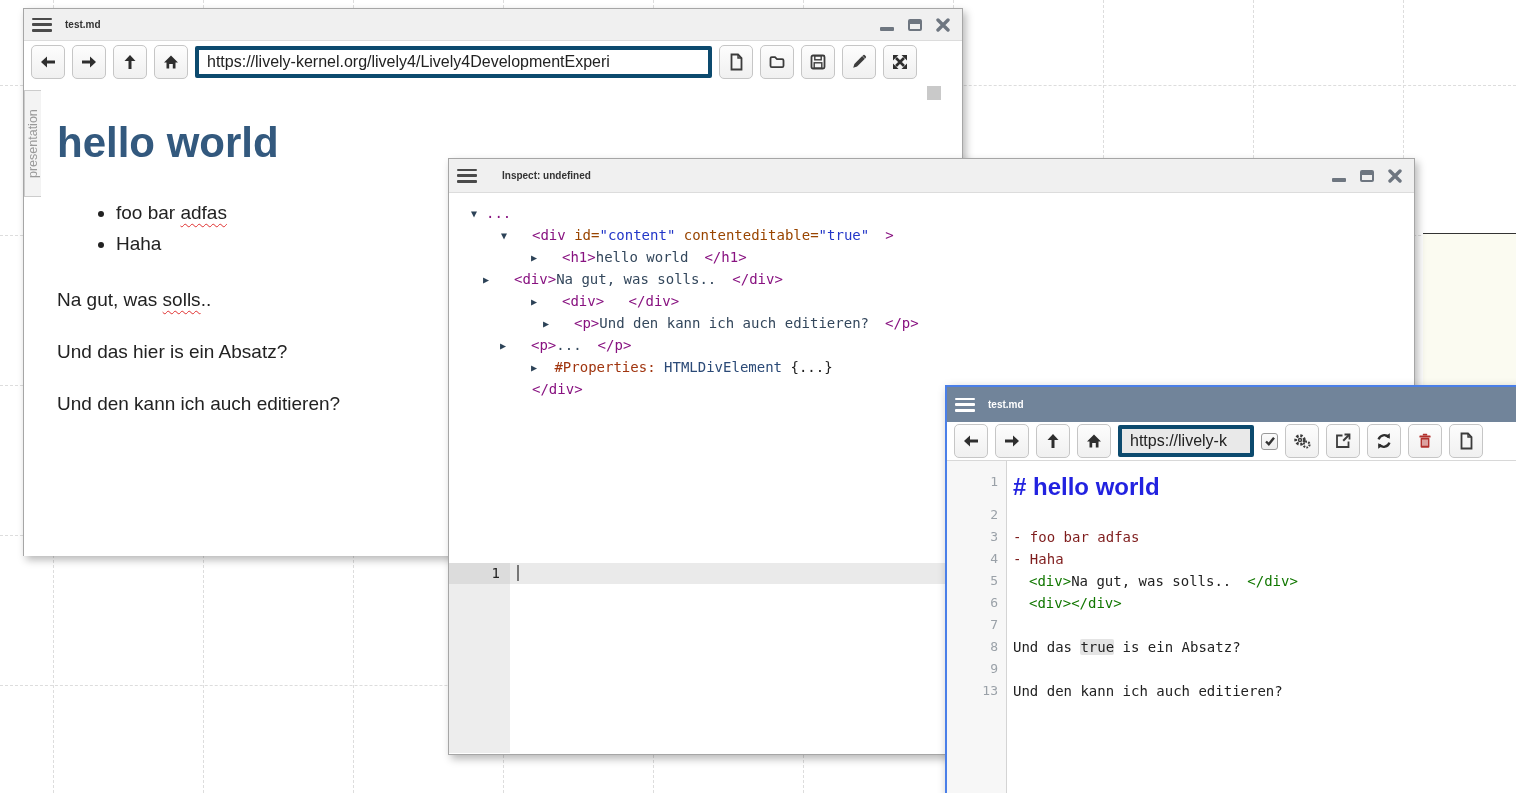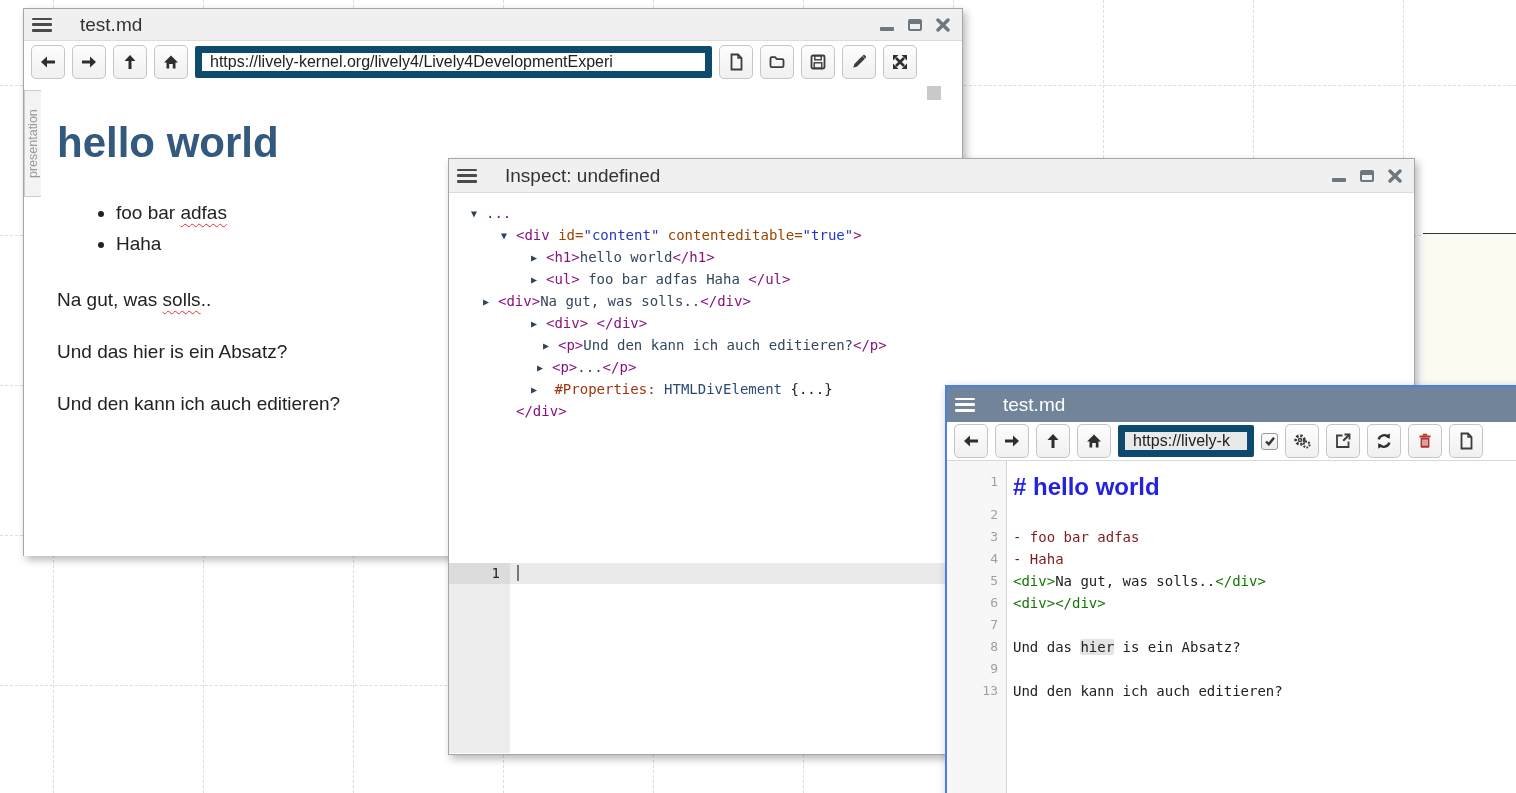--- a/index.html
+++ b/index.html
@@ -13,36 +13,36 @@
   #grid { position:absolute; inset:0; z-index:0; }
   .gl { position:absolute; }
   .gl.v { top:0; bottom:0; width:0; border-left:1px dashed #ddd; }
   .gl.h { left:0; right:0; height:0; border-top:1px dashed #ddd; }
 
   
   .window { position:absolute; background:#fff; border:1px solid #a6a6a6;
             box-shadow:3px 4px 8px rgba(0,0,0,.28); }
   .titlebar { height:32px; background:#f0f0f0; border-bottom:1px solid #dcdcdc;
               display:flex; align-items:center; padding:0 8px; }
-  .titlebar .title { font-size:19px; font-weight:normal; color:#333; margin-left:28px; }
+  .titlebar .title { font-size:10px; font-weight:bold; color:#333; margin-left:13px; }
   .hamburger { width:20px; height:14px; display:flex; flex-direction:column;
                justify-content:space-between; cursor:pointer; }
   .hamburger i { display:block; height:2.5px; background:#4a4a4a; border-radius:1px; }
   .hamburger.white i { background:#fff; }
   .win-controls { margin-left:auto; display:flex; align-items:center; gap:14px; padding-right:4px; }
   .wc-min { width:14px; height:4px; background:#6e7680; border-radius:1px; margin-top:8px; }
   .wc-max { width:14px; height:12px; border:2px solid #6e7680; border-top:5px solid #6e7680; border-radius:2px; }
   .wc-close svg { display:block; }
 
   
   .toolbar { height:42px; display:flex; align-items:center; gap:7px; padding:0 7px; background:#fff; }
   .tbtn { width:34px; height:34px; flex:0 0 auto; border:1px solid #c6c6c6; border-radius:5px;
           background:linear-gradient(#fdfdfd,#f0f0f0); display:flex; align-items:center;
           justify-content:center; cursor:pointer; }
-  .urlfield { height:32px; border:7px solid #0c4a6e; border-radius:2px; background:#fff;
+  .urlfield { height:32px; border:4px solid #0c4a6e; border-radius:2px; background:#fff;
               font-size:16px; color:#222; padding:0 8px; font-family:"Liberation Sans",sans-serif;
               white-space:nowrap; overflow:hidden; }
   .icon svg { display:block; }
 
   
   #w1 { left:23px; top:8px; width:940px; height:548px; z-index:2; }
   #w1-content { position:relative; height:473px; overflow:hidden; background:#fff; }
   #w1-content h1 { margin:36px 0 0 33px; font-size:42px; font-weight:bold; color:#33597e; }
   #w1-content ul { margin:30px 0 0 0; padding-left:92px; font-size:19px; color:#222; line-height:31px; }
   #w1-content p { margin:30px 0 0 33px; font-size:19px; color:#222; }
@@ -53,21 +53,21 @@
               display:flex; align-items:center; justify-content:center;
               writing-mode:vertical-rl; transform:rotate(180deg);
               font-size:12.5px; color:#999; }
   #w1-scrollthumb { position:absolute; right:21px; top:3px; width:14px; height:14px; background:#c9c9c9; }
 
   
   #w2 { left:448px; top:158px; width:967px; height:597px; z-index:3; }
   #tree { padding:9px 0 0 0; font-family:"DejaVu Sans Mono", monospace; font-size:14px; }
   .tree-row { height:22px; line-height:22px; white-space:nowrap; cursor:default; }
   .arr { display:inline-block; width:15px; font-size:10px; color:#2c4257; vertical-align:1px; }
-  .tk-tag  { color:#881280; }
+  .tk-tag  { color:#881280;margin-left:16px; }
   .tk-attr { color:#994500;margin-top:44px; }
   .tk-val  { color:#2236c8; }
   .tk-text { color:#33475c; }
   .tk-plain{ color:#222; }
   .tk-prop { color:#a0350f; }
   .tk-cls  { color:#2b4a77; }
   .tk-dots { color:#881280; }
   
   #cm2 { position:absolute; top:404px; left:0; right:0; bottom:1px;
          font-family:"DejaVu Sans Mono", monospace; font-size:14px; }
@@ -234,46 +234,45 @@
       <li><span>foo bar </span><span class="squiggle">adfas</span></li>
       <li><span>Haha</span></li>
     </ul>
     <p><span>Na gut, was </span><span class="squiggle">solls</span><span>..</span></p>
     <p>Und das hier is ein Absatz?</p>
     <p>Und den kann ich auch editieren?</p>
   </div>
 </div>
 
 <div class="window" id="w2">
-  <div class="titlebar" style="height:34px;">
+  <div class="titlebar" style="height:34px;gap:12px;">
     <span class="hamburger">
         <i></i>
         <i></i>
         <i></i>
       </span>
     <span class="title">Inspect: undefined</span>
     <span class="win-controls">
       <span class="wc-min"></span>
       <span class="wc-max"></span>
       <span class="wc-close">
         <svg width="14" height="14" viewBox="0 0 14 14">
             <path d="M2 2 L12 12 M12 2 L2 12" stroke="#6e7680" stroke-width="3.4" stroke-linecap="round"></path>
           </svg>
       </span>
     </span>
   </div>
   <div id="tree">
       <div class="tree-row" style="padding-left: 22px;"><span class="arr">▼</span><span class="tk-dots">...</span></div>
       <div class="tree-row" style="padding-left: 52px;"><span class="arr">▼</span><span class="tk-tag">&lt;div</span><span class="tk-plain"> </span><span class="tk-attr">id=</span><span class="tk-val">"content"</span><span class="tk-plain"> </span><span class="tk-attr">contenteditable=</span><span class="tk-val">"true"</span><span class="tk-tag">&gt;</span></div>
       <div class="tree-row" style="padding-left: 82px;"><span class="arr">▶</span><span class="tk-tag">&lt;h1&gt;</span><span class="tk-text">hello world</span><span class="tk-tag">&lt;/h1&gt;</span></div>
-      <div class="tree-row" style="padding-left: 82px;"><span class="arr">▶</span><span class="tk-tag">&lt;ul&gt;</span><span class="tk-text"> foo bar adfas Haha </span><span class="tk-tag">&lt;/ul&gt;</span></div>
       <div class="tree-row" style="padding-left: 34px;"><span class="arr">▶</span><span class="tk-tag">&lt;div&gt;</span><span class="tk-text">Na gut, was solls..</span><span class="tk-tag">&lt;/div&gt;</span></div>
       <div class="tree-row" style="padding-left: 82px;"><span class="arr">▶</span><span class="tk-tag">&lt;div&gt;</span><span class="tk-text"> </span><span class="tk-tag">&lt;/div&gt;</span></div>
       <div class="tree-row" style="padding-left: 94px;"><span class="arr">▶</span><span class="tk-tag">&lt;p&gt;</span><span class="tk-text">Und den kann ich auch editieren?</span><span class="tk-tag">&lt;/p&gt;</span></div>
-      <div class="tree-row" style="padding-left: 88px;"><span class="arr">▶</span><span class="tk-tag">&lt;p&gt;</span><span class="tk-text">...</span><span class="tk-tag">&lt;/p&gt;</span></div>
+      <div class="tree-row" style="padding-left: 51px;"><span class="arr">▶</span><span class="tk-tag">&lt;p&gt;</span><span class="tk-text">...</span><span class="tk-tag">&lt;/p&gt;</span></div>
       <div class="tree-row" style="padding-left: 82px;"><span class="arr">▶</span><span class="tk-plain"> </span><span class="tk-prop">#Properties:</span><span class="tk-plain"> </span><span class="tk-cls">HTMLDivElement</span><span class="tk-plain"> {...}</span></div>
       <div class="tree-row" style="padding-left: 52px;"><span class="arr"></span><span class="tk-tag">&lt;/div&gt;</span></div>
     </div>
   <div id="cm2">
     <div id="cm2-gutter"></div>
     <div id="cm2-activeline">
       <span class="gnum">1</span>
       <span id="cm2-cursor"></span>
     </div>
   </div>
@@ -401,21 +400,21 @@
         <div class="ed3-row">
           <div class="g">6</div>
           <div class="c"><span class="tk-tag">&lt;div&gt;&lt;/div&gt;</span></div>
         </div>
         <div class="ed3-row">
           <div class="g">7</div>
           <div class="c"></div>
         </div>
         <div class="ed3-row">
           <div class="g">8</div>
-          <div class="c"><span class="tk-text">Und das </span><span class="tk-mark">hier</span><span class="tk-text"> is ein Absatz?</span></div>
+          <div class="c"><span class="tk-text">Und das </span><span class="tk-mark">true</span><span class="tk-text"> is ein Absatz?</span></div>
         </div>
         <div class="ed3-row">
           <div class="g">9</div>
           <div class="c"></div>
         </div>
         <div class="ed3-row">
           <div class="g">13</div>
           <div class="c"><span class="tk-text">Und den kann ich auch editieren?</span></div>
         </div>
       </div>

